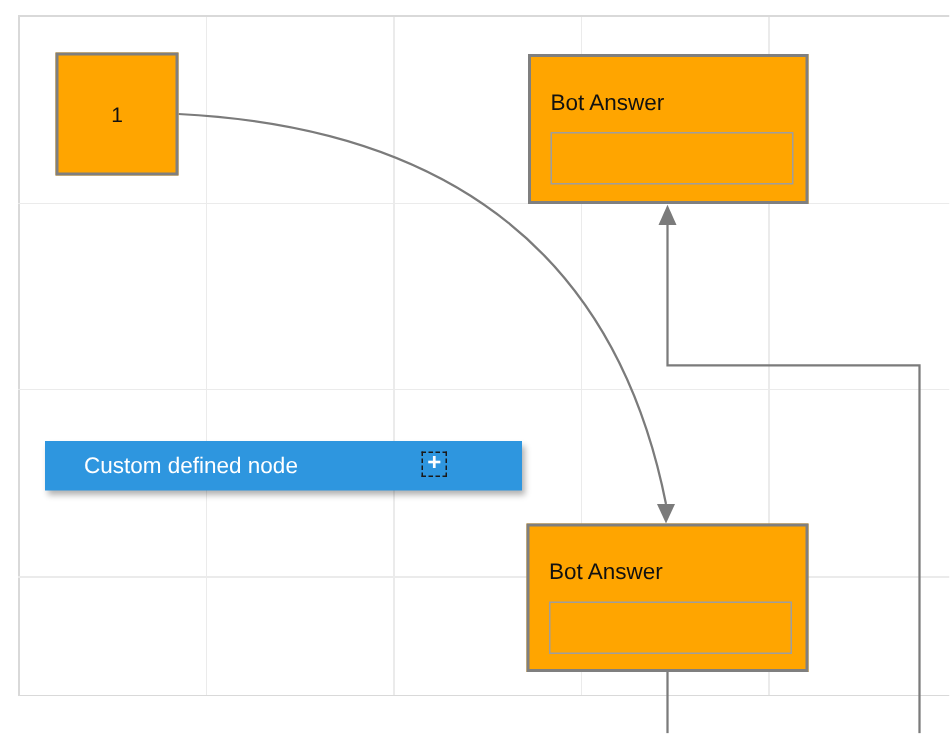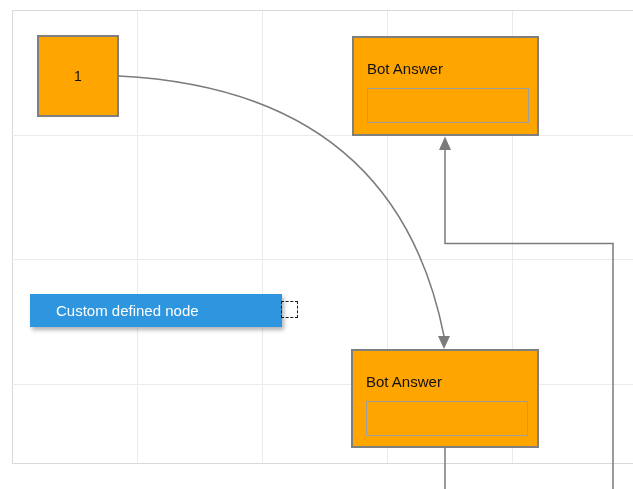--- a/index.html
+++ b/index.html
@@ -33,21 +33,21 @@
     position:absolute;left:13px;top:22px;
     font-size:15px;color:#111;white-space:nowrap;text-align:right;
   }
   .bot-answer .textfield{
     position:absolute;left:13px;top:50px;
     width:162px;height:35px;box-sizing:border-box;
     border:1px solid #9e9e9e;background:transparent;
     font-size:13px;color:#111;padding:2px 4px;
   }
   #custom-node{
-    left:30px;top:294px;width:252px;height:33px;
+    left:30px;top:294px;width:318px;height:33px;
     background:var(--custom-blue,#2E96DF);
     color:#fff;
     box-shadow:2px 3px 4px rgba(0,0,0,0.3);
     padding-left:44px;
   }
   #custom-node .label{
     position:absolute;left:26px;top:0;line-height:33px;
     font-size:15px;white-space:nowrap;
   }
   #custom-node .plus-box{

